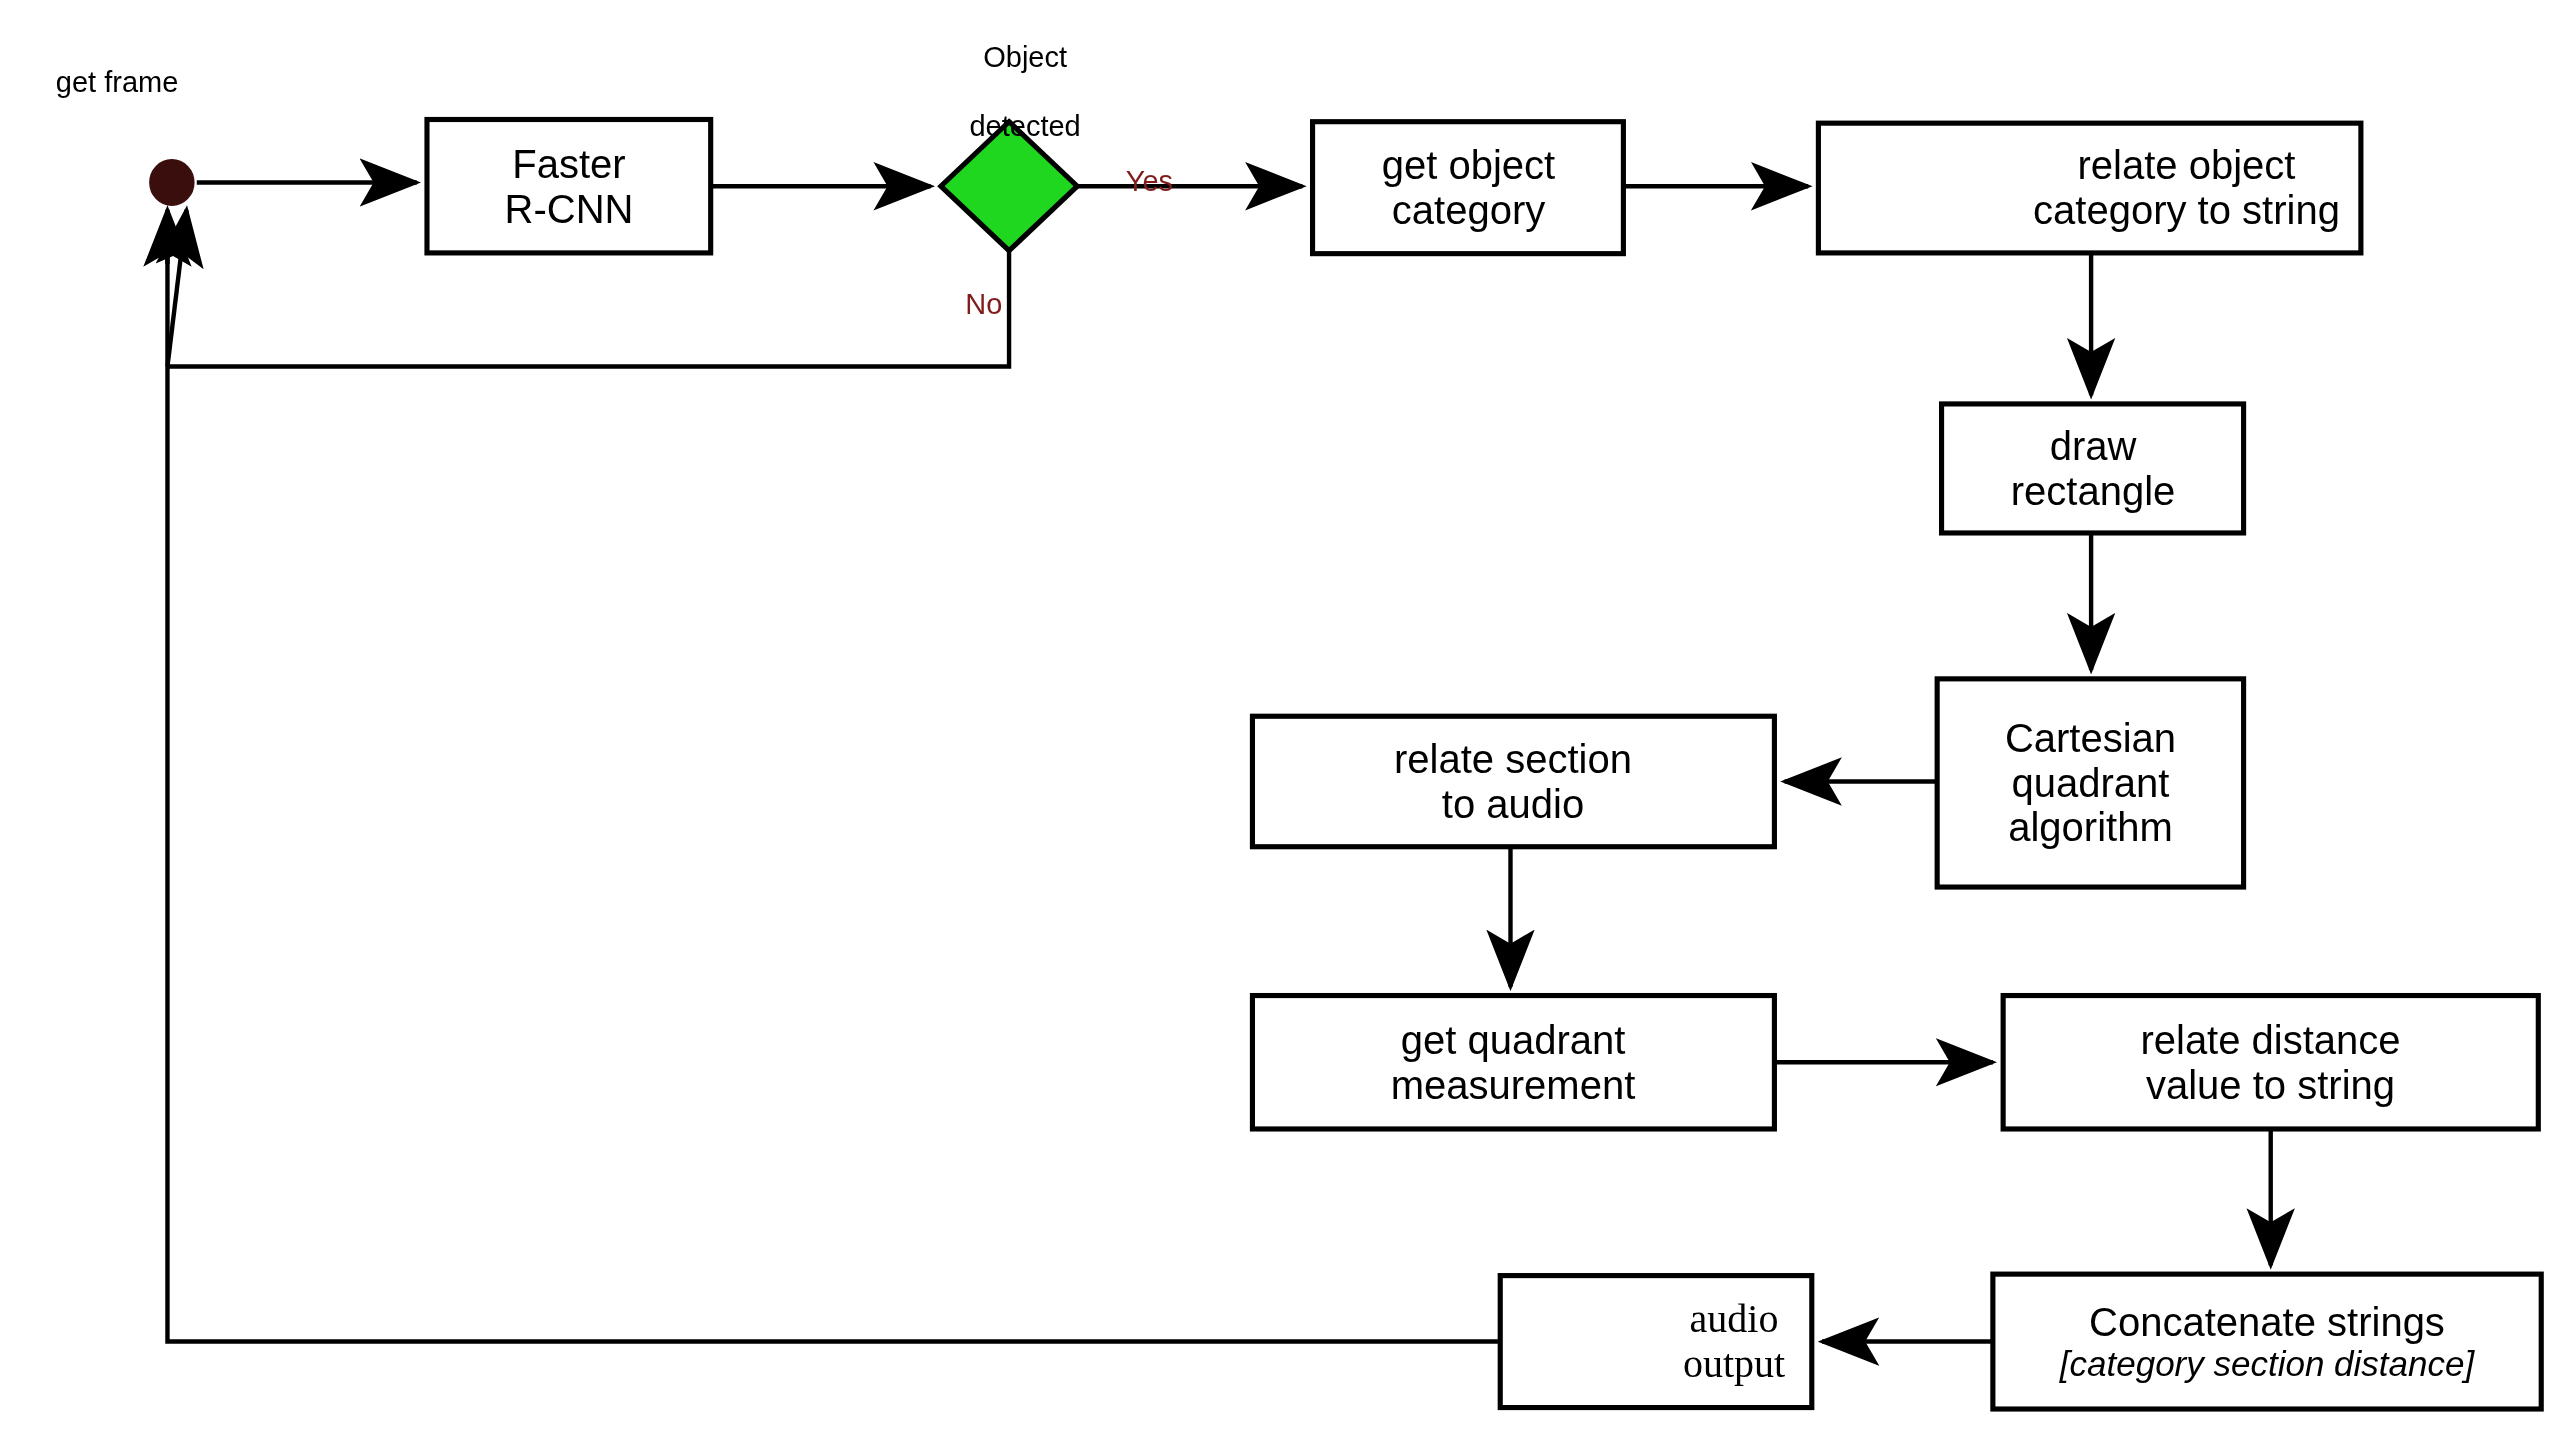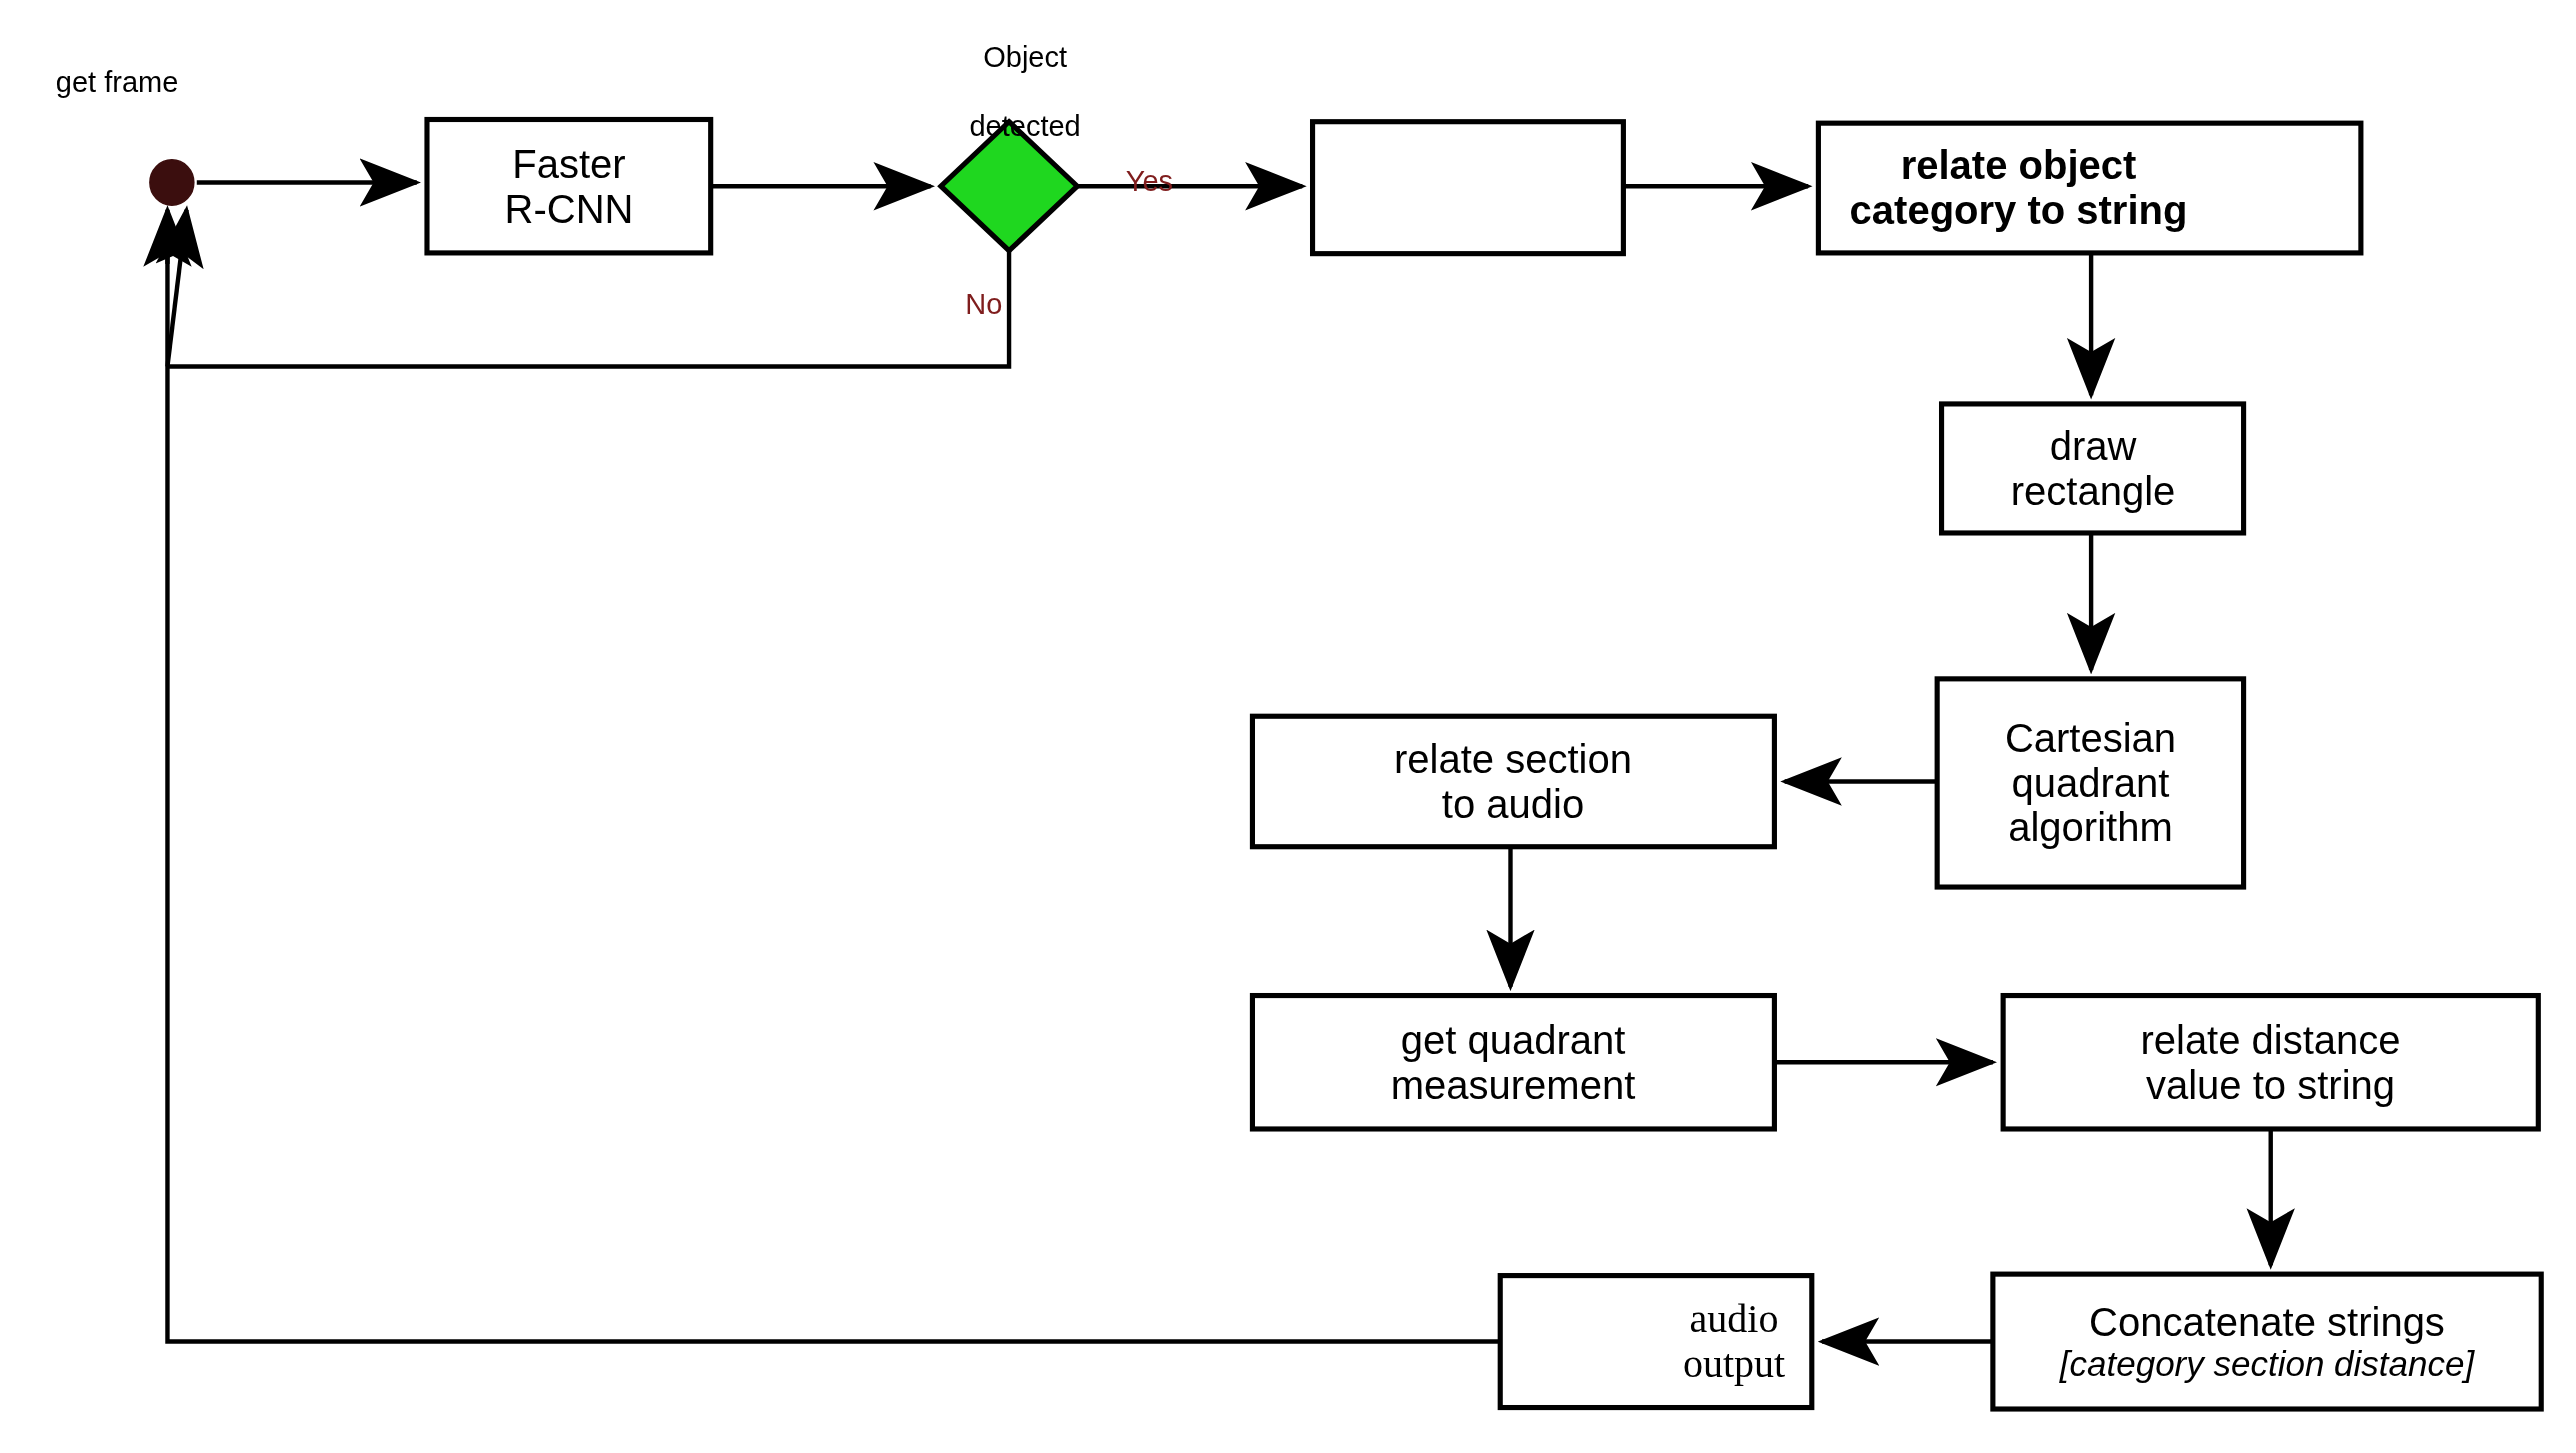--- a/index.html
+++ b/index.html
@@ -138,22 +138,26 @@
   </div>
 
   <div class="edge-label" style="left:1093px; top:132px; width:81px;">
     <span>Yes</span>
   </div>
 
   <div class="edge-label" style="left:933px; top:255px; width:66px;">
     <span>No</span>
   </div>
 
+  <div class="node-label box-label" style="left:1313px; top:122px; width:311px; height:132px;">
+    <span class="ln">get object</span>
+    <span class="ln">category</span>
+  </div>
 
-  <div class="node-label box-label" style="left:1747px; top:123px; width:543px; height:130px;font-weight:bold;">
+  <div class="node-label box-label" style="left:1915px; top:123px; width:543px; height:130px;">
     <span class="ln">relate object</span>
     <span class="ln">category to string</span>
   </div>
 
   <div class="node-label box-label" style="left:1942px; top:404px; width:302px; height:129px;">
     <span class="ln">draw</span>
     <span class="ln">rectangle</span>
   </div>
 
   <div class="node-label box-label" style="left:1937px; top:679px; width:307px; height:208px;">

